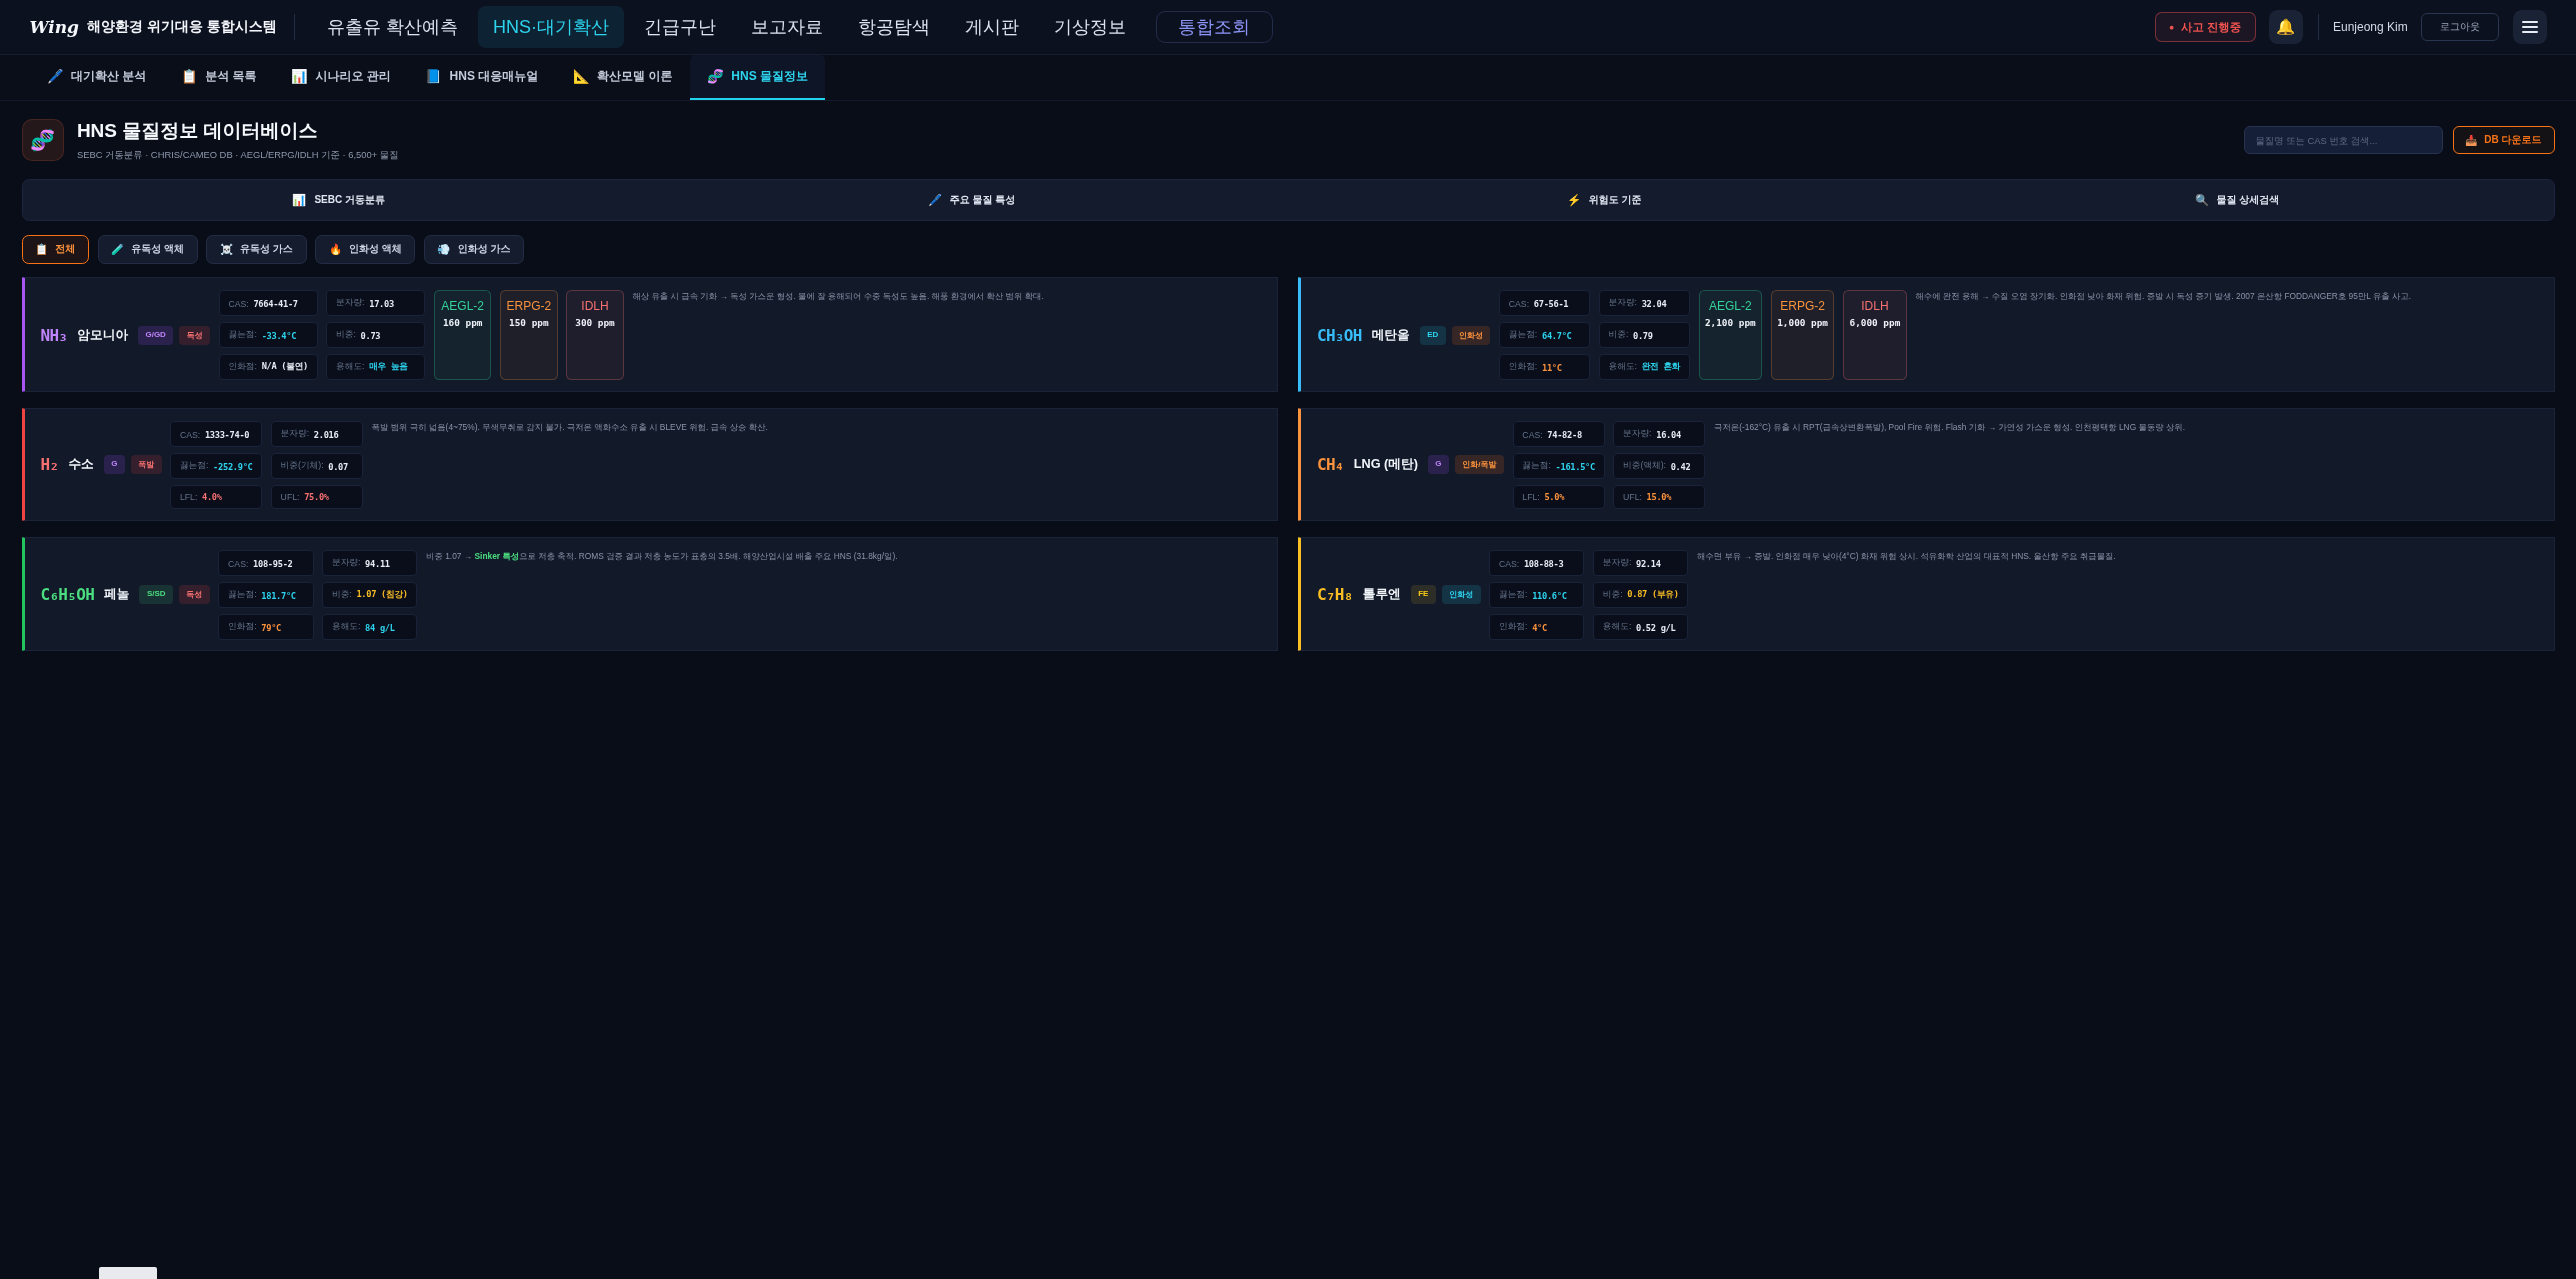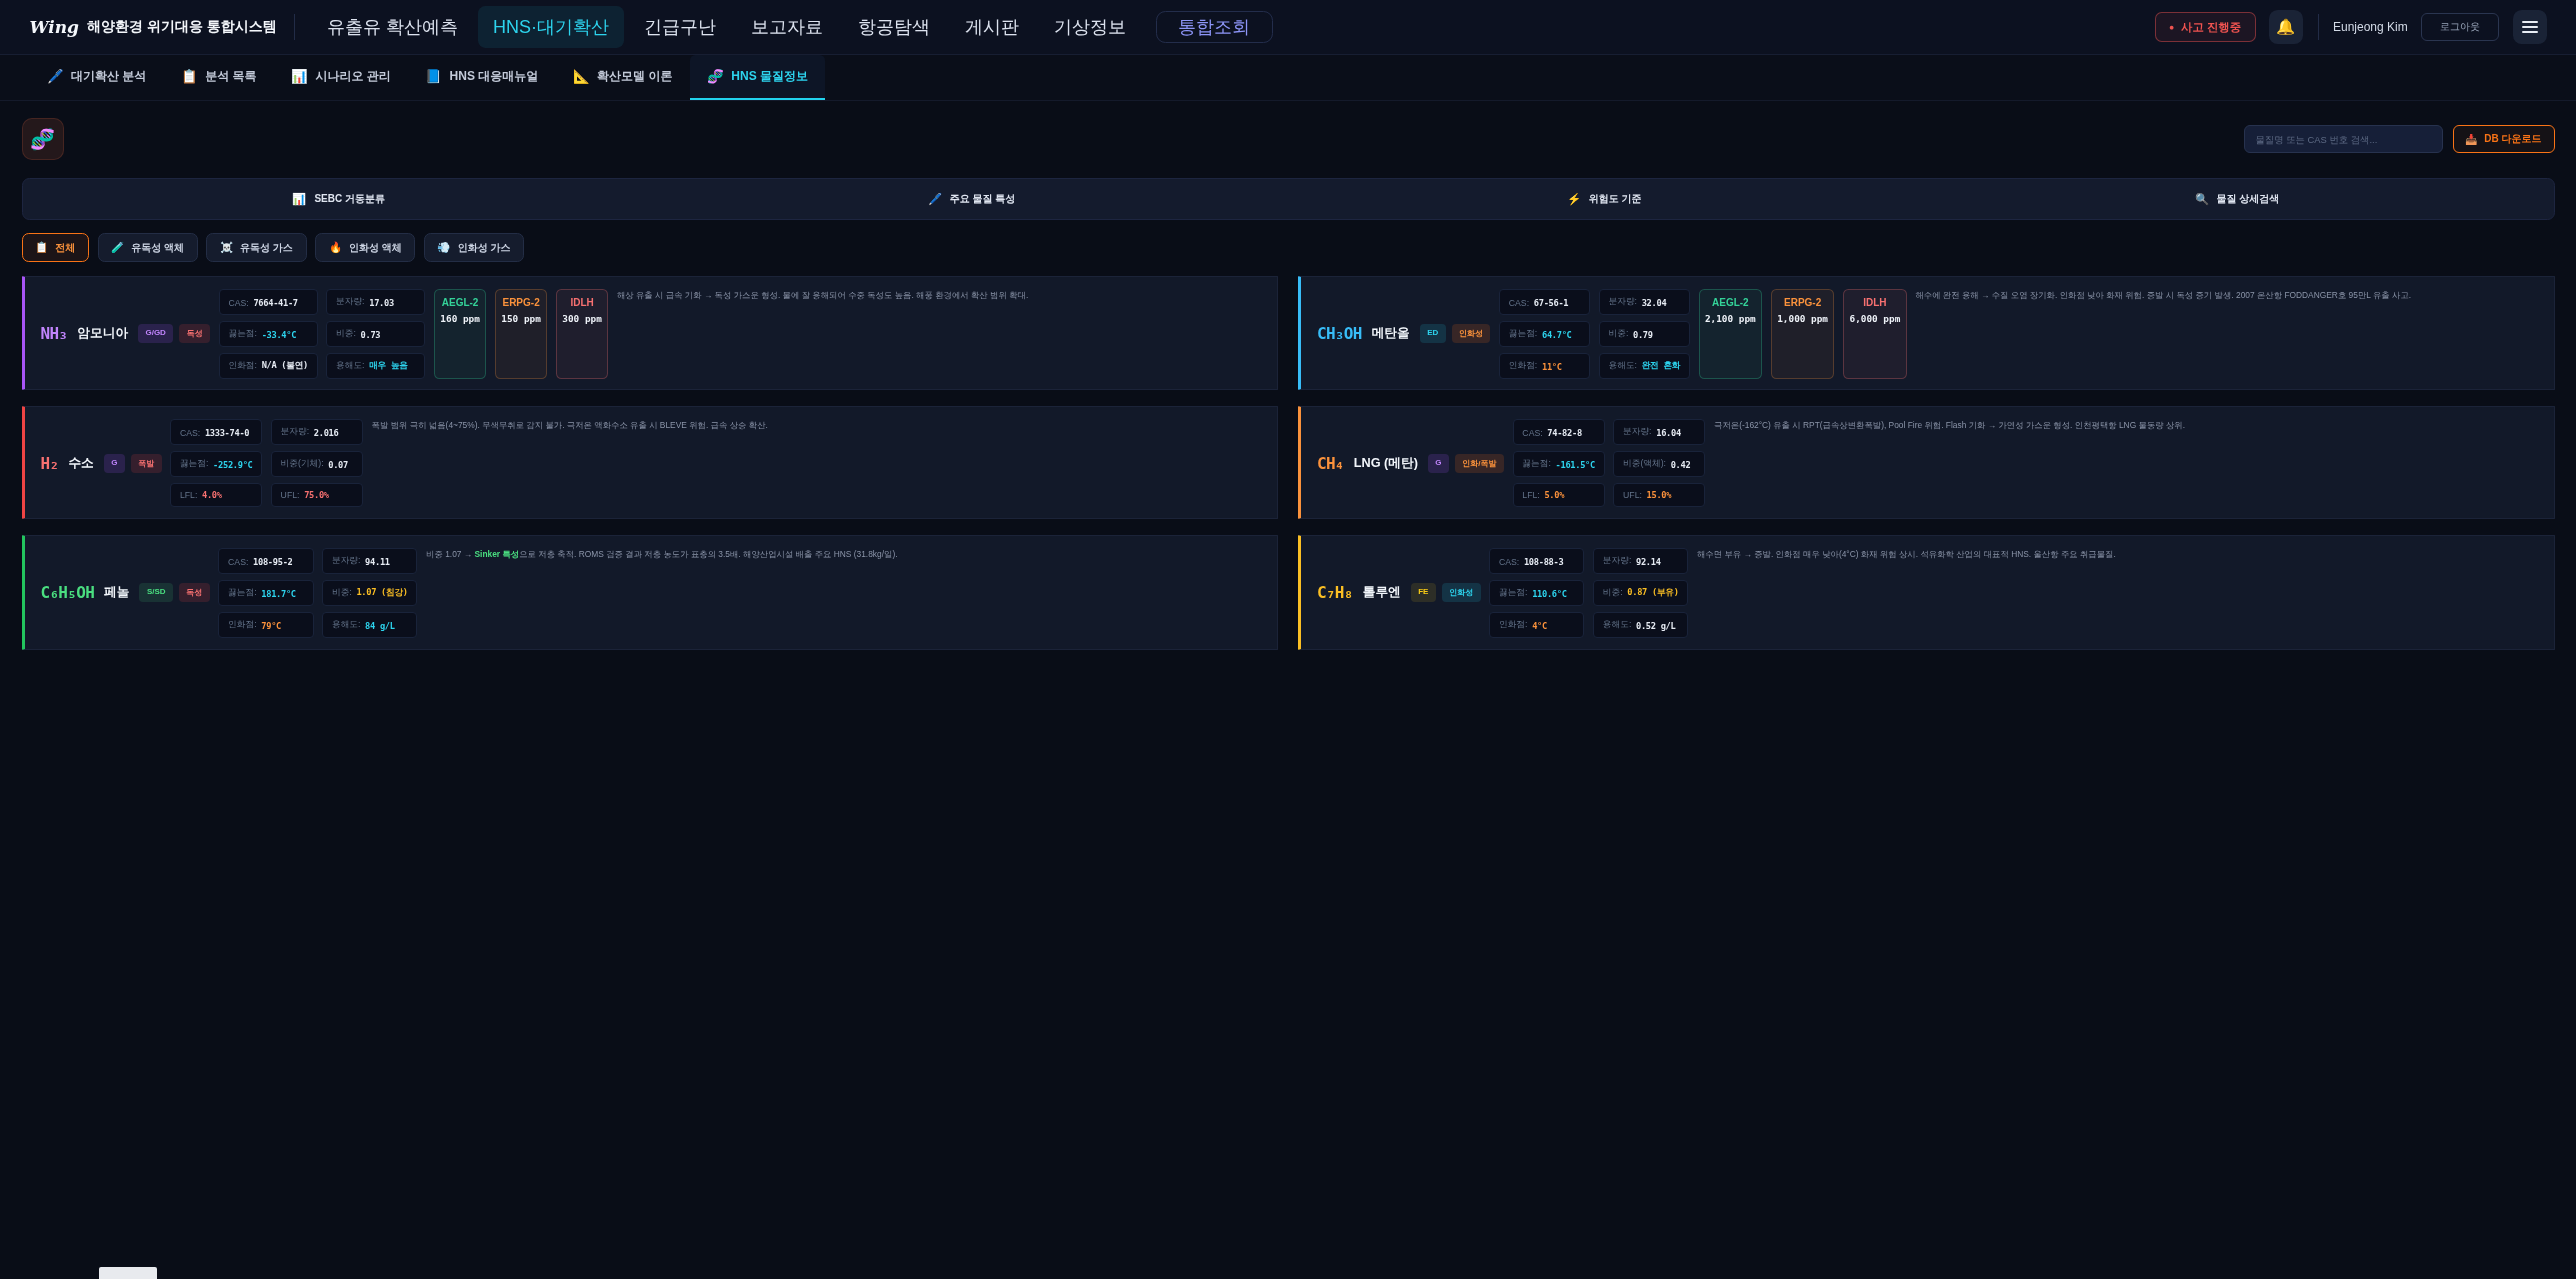--- a/index.html
+++ b/index.html
@@ -80,21 +80,21 @@
   .fields{display:grid;grid-template-columns:1fr 1fr;gap:6px 8.7px}
   .field{background:#0a0e1b;border:0.7px solid #19233a;border-radius:4px;padding:6px 8.7px;font-size:8.7px;display:flex;gap:4.7px;align-items:flex-end}
   .flabel{color:#64748b}
   .fvalue{font-family:"DejaVu Sans Mono",monospace;font-weight:700;color:#e6ebf3;letter-spacing:-0.3px}
   .fvalue[data-color="cyan"]{color:#2dd4ee}
   .fvalue[data-color="orange"]{color:#fb923c}
   .fvalue[data-color="red"]{color:#f87171}
   .fvalue[data-color="amber"]{color:#fbbf24}
   .thresholds{display:grid;grid-template-columns:1fr 1fr 1fr;gap:8.7px}
   .thr{border-radius:5.4px;padding:7.4px 5.4px;display:flex;flex-direction:column;align-items:center;gap:4.7px}
-  .thr .tl{font-size:10px;font-weight:700}
+  .thr .tl{font-size:12px;font-weight:400}
   .thr .tv{font-size:9.4px;font-weight:800;font-family:"DejaVu Sans Mono",monospace;color:#eef2f8}
   .thr.aegl{background:rgba(52,211,153,.055);border:0.7px solid rgba(52,211,153,.28)}
   .thr.aegl .tl{color:#34d399}
   .thr.erpg{background:rgba(251,146,60,.055);border:0.7px solid rgba(251,146,60,.25)}
   .thr.erpg .tl{color:#fb923c}
   .thr.idlh{background:rgba(248,113,113,.06);border:0.7px solid rgba(248,113,113,.28)}
   .thr.idlh .tl{color:#f87171}
   .note{font-size:8.4px;color:#8b95a9;line-height:1.45}
   .note .em{color:#4ade80;font-weight:800}
 
@@ -164,20 +164,24 @@
     <span>확산모델 이론</span>
   </span>
   <span class="subtab active">
     <span class="ticon">🧬</span>
     <span>HNS 물질정보</span>
   </span>
 </nav>
 
 <section class="phead">
   <span class="hicon">🧬</span>
+  <div>
+    <h1 class="htitle">HNS 물질정보 데이터베이스</h1>
+    <div class="hsub">SEBC 거동분류 · CHRIS/CAMEO DB · AEGL/ERPG/IDLH 기준 · 6,500+ 물질</div>
+  </div>
   <div class="phead-right">
     <input class="search" type="text" placeholder="물질명 또는 CAS 번호 검색..." style="">
     <button class="dbbtn">
       <span>📥</span>
       <span>DB 다운로드</span>
     </button>
   </div>
 </section>
 
 <div class="section-bar">

